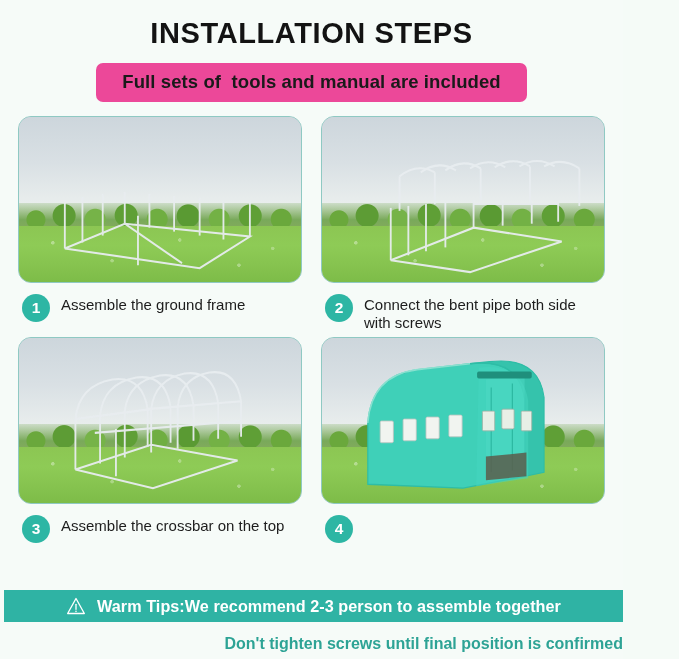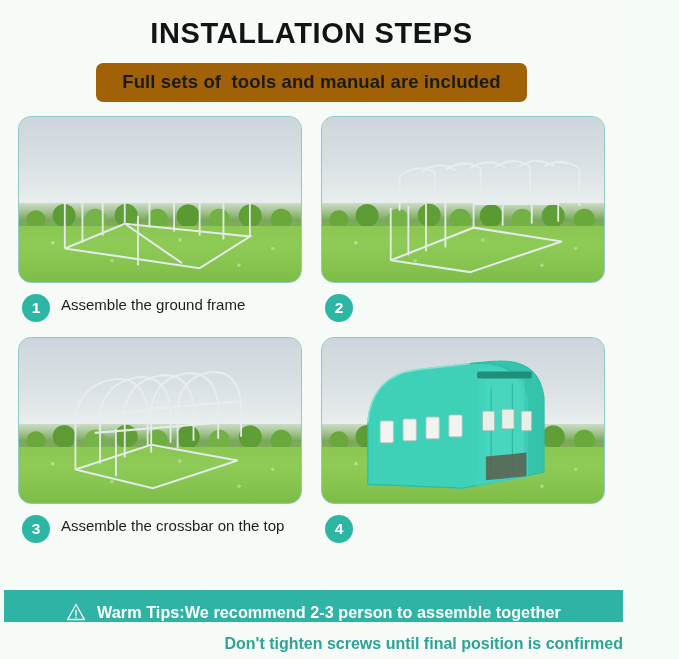--- a/index.html
+++ b/index.html
@@ -31,21 +31,21 @@
     color: #131313;
     padding-top: 18px;
     line-height: 1.1;
   }
   .banner-wrap {
     display: flex;
     justify-content: center;
     margin-top: 13px;
   }
   .banner {
-    background: #a16207;
+    background: #ec4899;
     border-radius: 7px;
     padding: 8px 26px 9px 26px;
     font-size: 18.5px;
     font-weight: bold;
     color: #1a1a1a;
     letter-spacing: 0.1px;
     white-space: pre;
   }
 
   
@@ -153,21 +153,21 @@
 
   
   .tips-bar {
     position: absolute;
     left: 4px;
     right: 0;
     bottom: 37px;
     height: 32px;
     background: #2fb3a4;
     display: flex;
-    align-items: flex-end;
+    align-items: center;
     justify-content: center;
   }
   .tips-icon {
     width: 20px;
     height: 20px;
     margin-right: 11px;
     display: block;
   }
   .tips-text {
     color: #ffffff;
@@ -254,20 +254,22 @@
             <path d="M88,60 L88,95"></path>
             <path d="M128,56 L128,88"></path>
             <path d="M180,52 L180,85"></path>
             <path d="M236,50 L236,86"></path>
             <path d="M292,52 L292,90"></path>
           </g>
         </svg>
       </div>
       <div class="caption">
         <div class="badge">2</div>
+        <div class="caption-text">Connect the bent pipe both side
+with screws</div>
       </div>
     </div>
 
     <div class="cell">
       <div class="photo">
         <div class="sky"></div>
         <div class="treeline"></div>
         <div class="grass"></div>
         <svg class="frame" viewBox="0 0 320 167" preserveAspectRatio="none">
           <g stroke="#e8edf0" stroke-width="2.1" fill="none" opacity="0.95">

